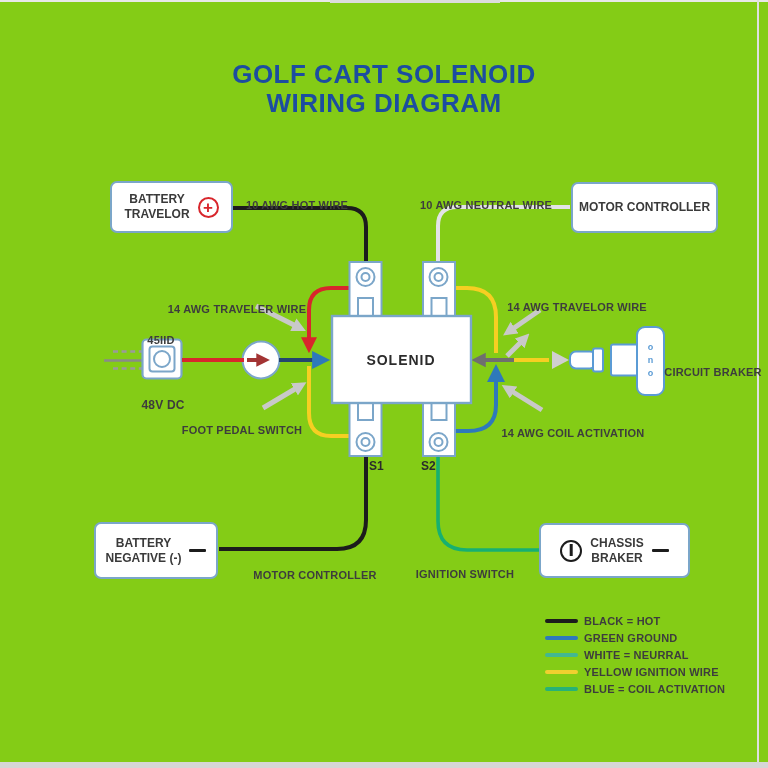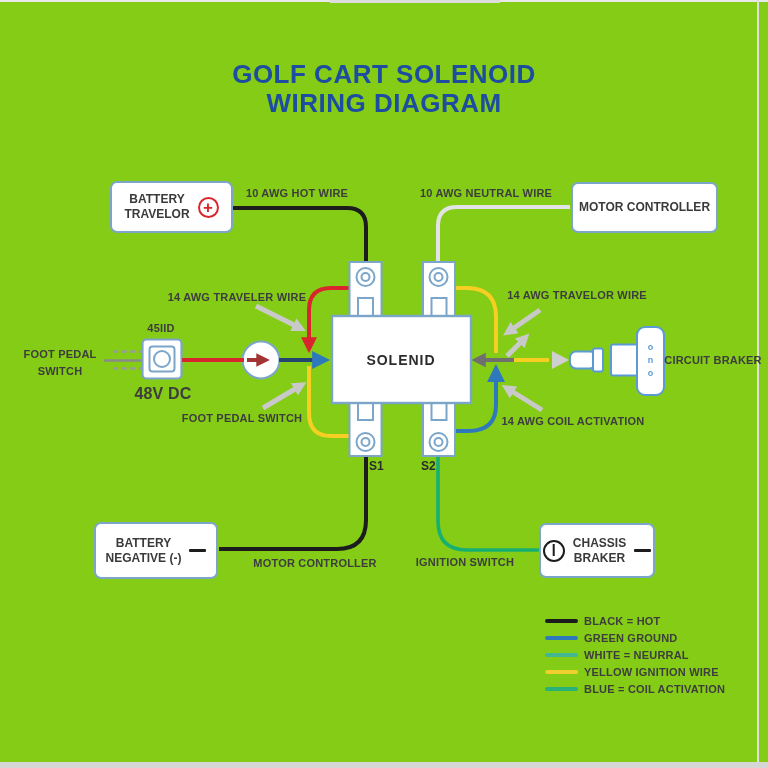--- a/index.html
+++ b/index.html
@@ -1,20 +1,20 @@
 <!DOCTYPE html>
 <html><head>
 <meta charset="utf-8">
 <style>
   html,body{margin:0;padding:0;background:#fff;}
   #canvas{position:relative;width:768px;height:768px;background:#84cc16;overflow:hidden;
           font-family:"Liberation Sans",sans-serif;}
   #wires{position:absolute;left:0;top:0;}
   .lbl{position:absolute;font:700 11px/13px "Liberation Sans",sans-serif;color:#3d3d3d;
-       white-space:nowrap;transform:translateX(-50%);letter-spacing:.2px;}
+       white-space:nowrap;transform:translateX(-50%);letter-spacing:.2px;margin-top:12px;}
   .lbl.center2{text-align:center;line-height:17px;}
   .title{position:absolute;left:384px;top:60px;transform:translateX(-50%);text-align:center;
          color:#1c4da0;font:700 26px/29px "Liberation Sans",sans-serif;letter-spacing:.5px;white-space:nowrap;}
   .cbox{position:absolute;background:#fff;border:2px solid #7ba6c9;border-radius:7px;
         display:flex;align-items:center;justify-content:center;gap:8px;
         font:700 12px/15px "Liberation Sans",sans-serif;color:#3a3a3a;text-align:center;box-sizing:border-box;}
   .plus-icon{width:21px;height:21px;border:2.5px solid #d8262c;border-radius:50%;color:#d8262c;
              display:flex;align-items:center;justify-content:center;font:700 17px/17px "Liberation Sans",sans-serif;box-sizing:border-box;}
   .minus-icon{width:17px;height:3.5px;background:#1c1c1c;border-radius:1px;}
   .power-icon{width:22px;height:22px;border:2.5px solid #1c1c1c;border-radius:50%;position:relative;box-sizing:border-box;flex:none;}
@@ -144,21 +144,21 @@
   </div>
 
   <div class="cbox" style="left:94px;top:522px;width:124px;height:57px;">
     <div>
       <div>BATTERY</div>
       <div>NEGATIVE (-)</div>
     </div>
     <div class="minus-icon"></div>
   </div>
 
-  <div class="cbox" style="left:539px;top:523px;width:116px;height:55px;">
+  <div class="cbox" style="left:539px;top:523px;width:151px;height:55px;">
     <div class="power-icon"></div>
     <div>
       <div>CHASSIS</div>
       <div>BRAKER</div>
     </div>
     <div class="minus-icon"></div>
   </div>
 
   <div class="soltext">SOLENID</div>
   <div class="sterm" style="left:369px;top:460px;">S1</div>
@@ -167,26 +167,22 @@
   <div class="lbl" style="left:297px;top:187px;">10 AWG HOT WIRE</div>
   <div class="lbl" style="left:486px;top:187px;">10 AWG NEUTRAL WIRE</div>
   <div class="lbl" style="left:237px;top:291px;">14 AWG TRAVELER WIRE</div>
   <div class="lbl" style="left:577px;top:289px;">14 AWG TRAVELOR WIRE</div>
   <div class="lbl" style="left:242px;top:412px;text-align:right;">FOOT PEDAL SWITCH</div>
   <div class="lbl" style="left:573px;top:415px;">14 AWG COIL ACTIVATION</div>
   <div class="lbl" style="left:315px;top:557px;">MOTOR CONTROLLER</div>
   <div class="lbl" style="left:465px;top:556px;">IGNITION SWITCH</div>
   <div class="lbl" style="left:713px;top:354px;">CIRCUIT BRAKER</div>
 
-  <div class="lbl center2" style="left:60px;top:346px;">
-    <div>FOOT PEDAL</div>
-    <div>SWITCH</div>
-  </div>
   <div class="lbl" style="left:161px;top:322px;">45IID</div>
-  <div class="lbl" style="left:163px;top:387px;font-size:16px;">48V DC</div>
+  <div class="lbl" style="left:163px;top:387px;font-size:12px;">48V DC</div>
 
   <div class="legend">
     <div class="legend-row">
       <div class="legend-swatch" style="background: rgb(28, 28, 28);"></div>
       <div class="legend-label">BLACK = HOT</div>
     </div>
     <div class="legend-row">
       <div class="legend-swatch" style="background: rgb(46, 121, 187);"></div>
       <div class="legend-label">GREEN GROUND</div>
     </div>

